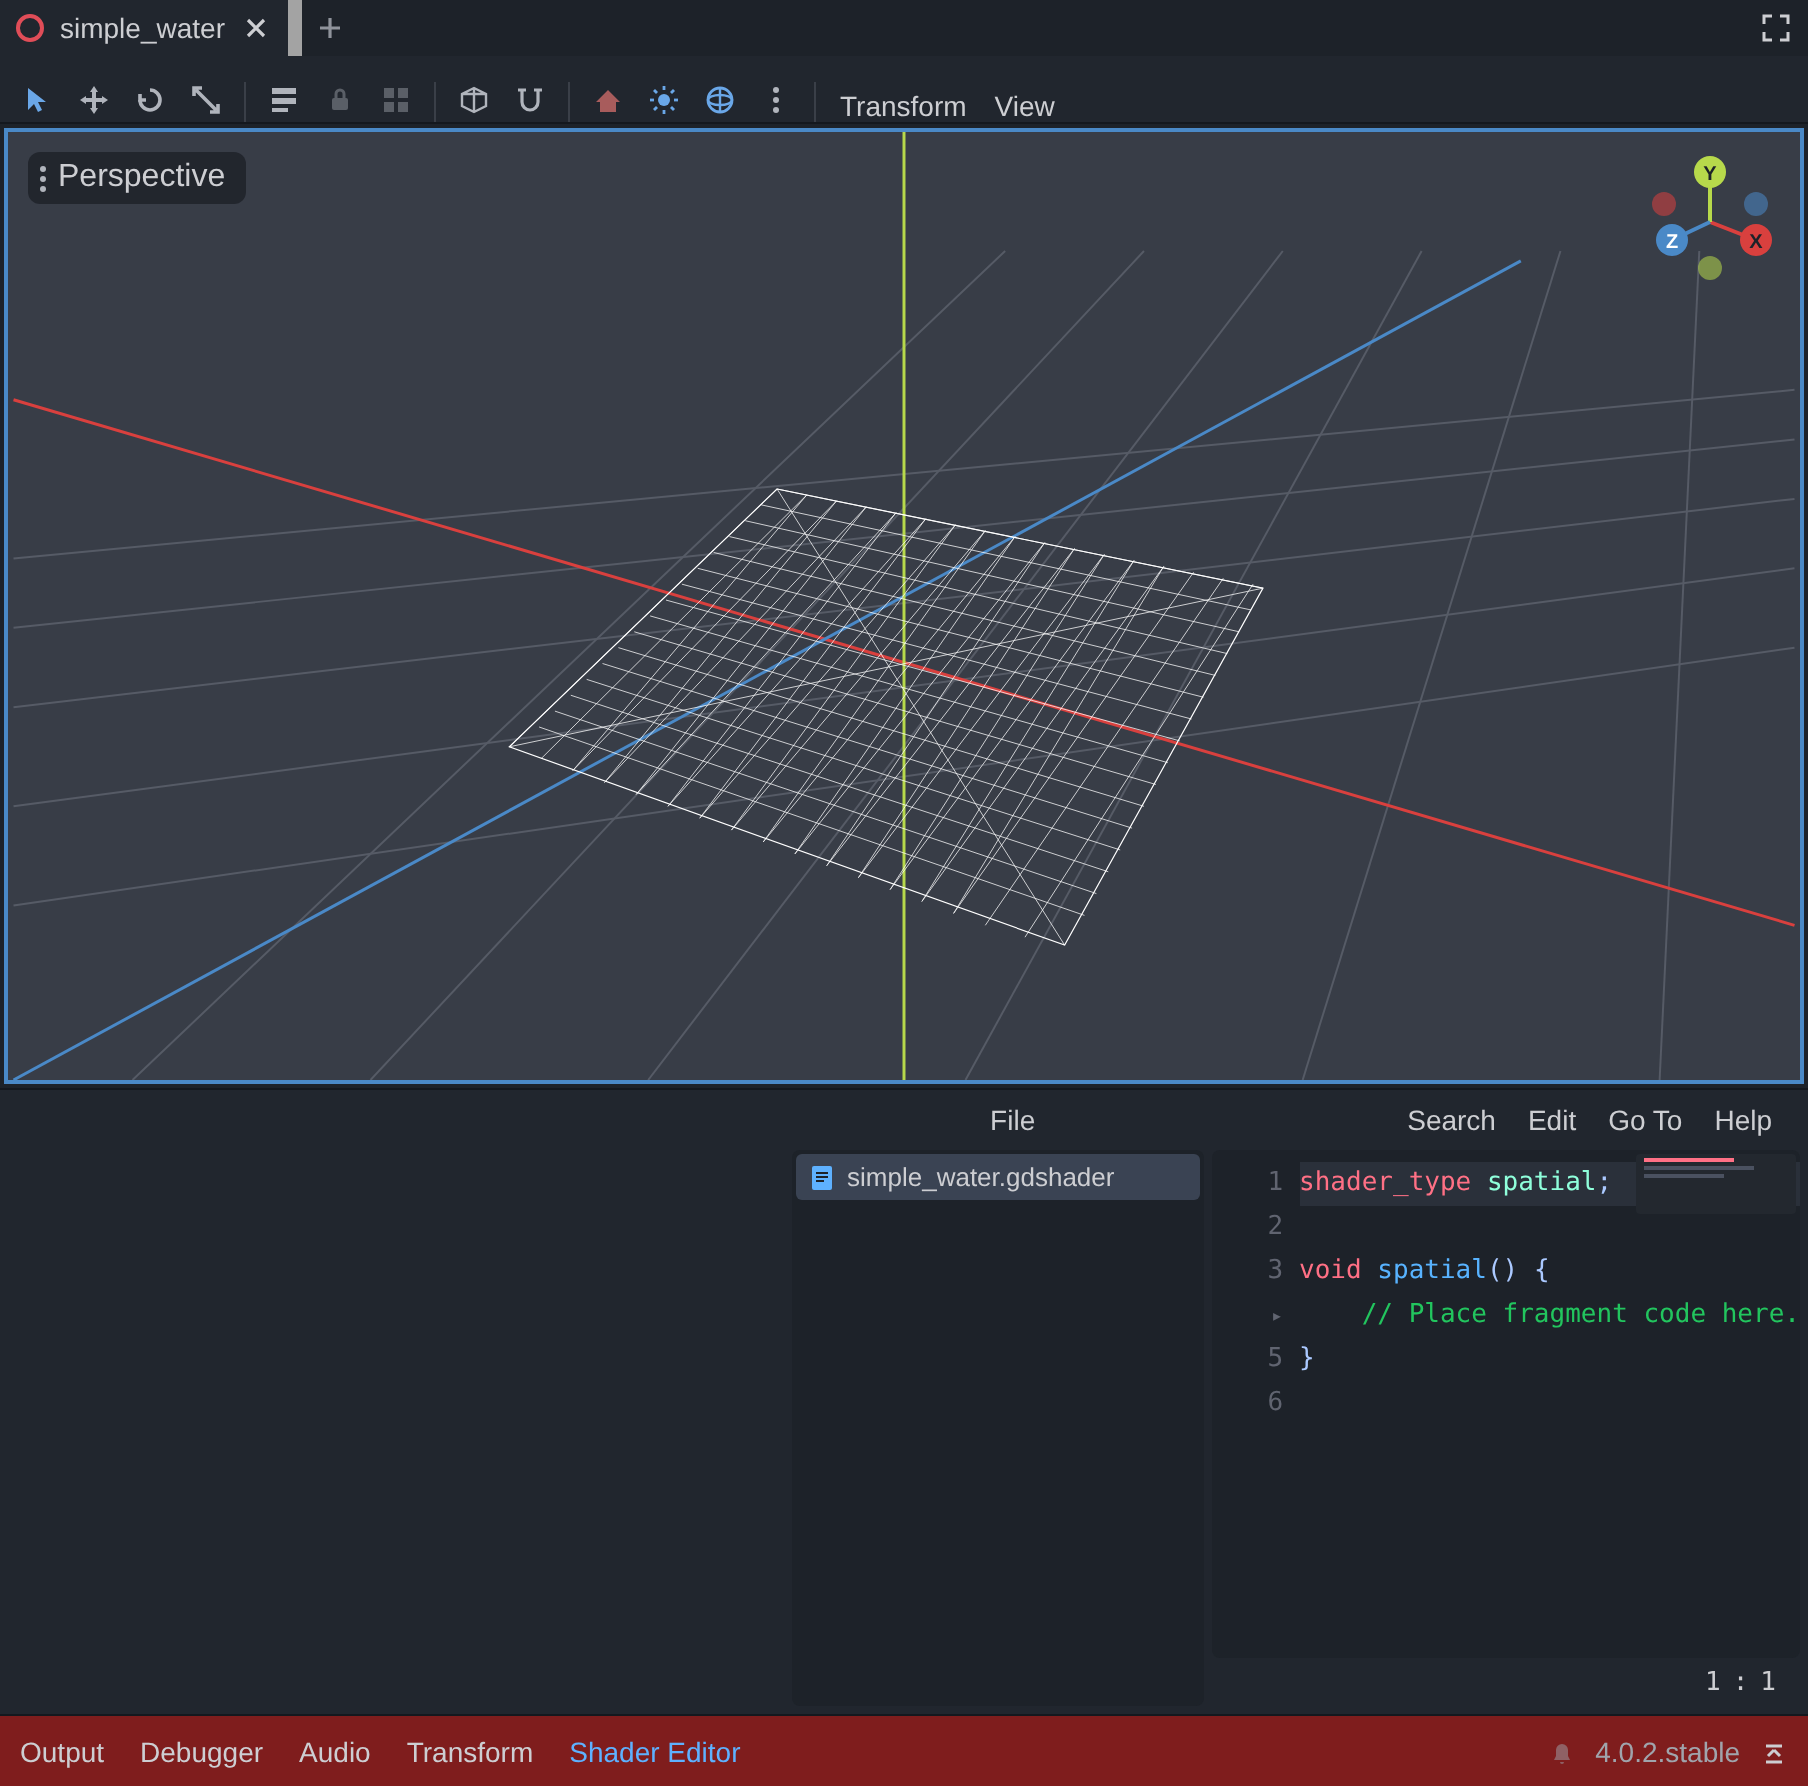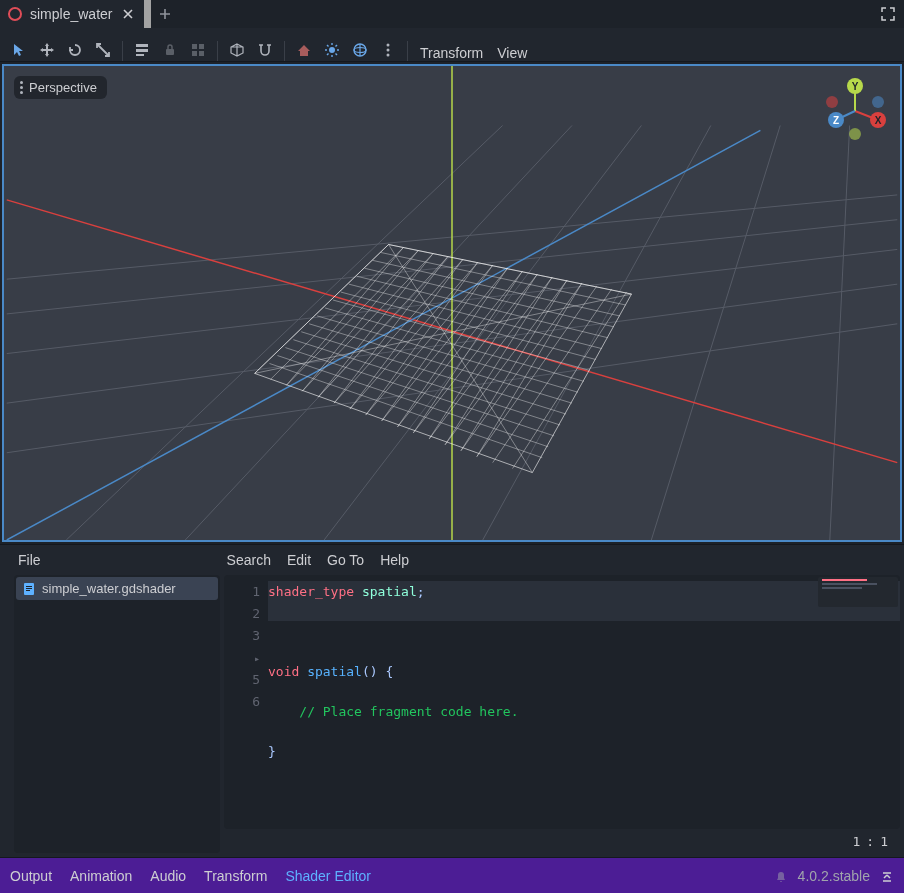--- a/index.html
+++ b/index.html
@@ -106,21 +106,21 @@
 .persp-badge {
   position: absolute;
   top: 10px;
   left: 10px;
   background: rgba(30,34,41,0.85);
   border-radius: 6px;
   padding: 4px 10px 4px 6px;
   display: flex;
   align-items: center;
   gap: 4px;
-  font-size: 13px;
+  font-size: 16px;
 }
 .persp-dots {
   display: flex;
   flex-direction: column;
   gap: 2px;
   margin-right: 2px;
 }
 .persp-dots span {
   width: 3px;
   height: 3px;
@@ -134,20 +134,21 @@
   width: 70px;
   height: 70px;
 }
 .shader-panel {
   flex: 1;
   display: flex;
   flex-direction: column;
   background: #21262e;
   border-top: 1px solid #14181e;
   min-height: 0;
+  align-items: flex-end;
 }
 .sp-menu {
   height: 30px;
   display: flex;
   align-items: center;
   padding: 0 10px;
 }
 .sp-menu .mi { cursor: pointer; padding: 0 8px; }
 .sp-body {
   flex: 1;
@@ -203,21 +204,21 @@
 }
 .gutter .ln { height: 22px; line-height: 22px; }
 .gutter .fold {
   color: #606470;
   font-size: 10px;
 }
 .code {
   flex: 1;
   padding: 6px 0;
 }
-.code .cl { height: 40px; line-height: 22px; white-space: pre; }
+.code .cl { height: 22px; line-height: 22px; white-space: pre; }
 .code .cl.hl { background: #2a303a; }
 .kw { color: #ff7085; }
 .ty { color: #8fffdb; }
 .fn { color: #58b3ff; }
 .pn { color: #abc9ff; }
 .cm { color: #22c55e; }
 .minimap {
   position: absolute;
   top: 2px;
   right: 2px;
@@ -236,21 +237,21 @@
   display: flex;
   align-items: center;
   justify-content: flex-end;
   padding: 0 12px;
   font-family: monospace;
   font-size: 13px;
   color: #cdced2;
 }
 .bottom-tabs {
   height: 36px;
-  background: #4c1d95;
+  background: #7f1d1d;
   display: flex;
   align-items: center;
   padding: 0 10px;
   gap: 18px;
   border-top: 1px solid #14181e;
 }
 .bt { cursor: pointer; color: #cdced2; }
 .bt.active { color: #5eb1ff; }
 .version {
   margin-left: auto;
@@ -535,21 +536,21 @@
         <span>1</span>
         <span style="margin:0 6px">:</span>
         <span>1</span>
       </div>
     </div>
   </div>
 </div>
 
 <div class="bottom-tabs">
   <span class="bt">Output</span>
-  <span class="bt">Animation</span>
+  <span class="bt">Debugger</span>
   <span class="bt">Audio</span>
   <span class="bt">Transform</span>
   <span class="bt active">Shader Editor</span>
   <div class="version">
     <span style="opacity:0.5">
       <svg width="14" height="14" viewBox="0 0 14 14">
           <path d="M7 2 A3 3 0 0 1 10 5 V8 L11 10 H3 L4 8 V5 A3 3 0 0 1 7 2 M6 11 A1 1 0 0 0 8 11" fill="#a0a4ac"></path>
         </svg>
     </span>
     <span>4.0.2.stable</span>

